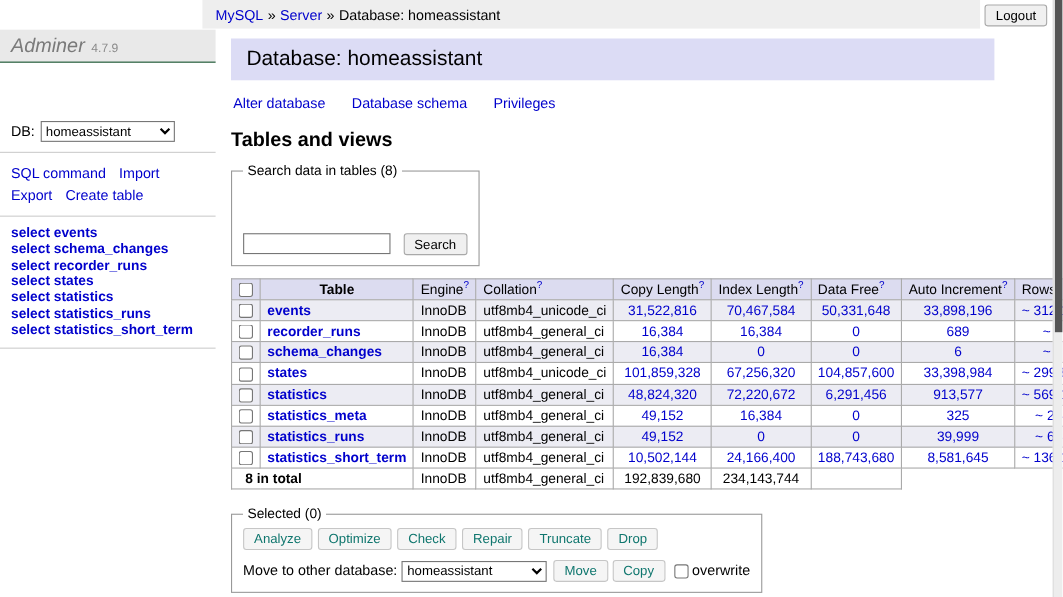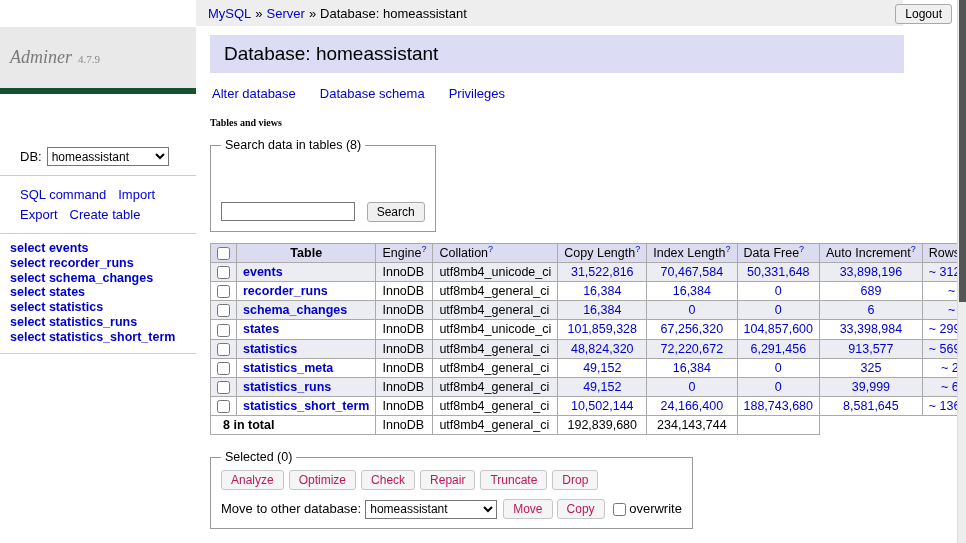--- a/index.html
+++ b/index.html
@@ -10,60 +10,60 @@
   }
   a { color: #0000cc; text-decoration: none; cursor: pointer; }
   select, input[type=text] {
     font: 12px "Liberation Sans", sans-serif; border: 1px solid #767676;
     background: #fff; height: 19px; margin-top: 44px;
   }
   button {
     font: 12px "Liberation Sans", sans-serif; background: #f0f0f0;
     border: 1px solid #a9a9a9; border-radius: 3px; padding: 2px 9px; color: #000;
   }
-  button:disabled { color: #be185d; background: #f5f5f5; border-color: #c6c6c6; }
+  button:disabled { color: #0f766e; background: #f5f5f5; border-color: #c6c6c6; }
 
   
   #lang-bar { position: absolute; left: 0; top: 0; width: 196px; height: 27px; padding: 5px 8px; background: #fff; }
   #lang-bar label { margin-right: 5px; }
   #lang-select { width: 112px; }
 
   
   #breadcrumb {
-    position: absolute; left: 196px; top: 0; width: 707px; height: 26px;
+    position: absolute; left: 184px; top: 0; width: 707px; height: 26px;
     background: #eeeeee; padding: 6px 12px;
   }
   #breadcrumb .sep { color: #000; margin: 0 4px; }
 
   #logout-btn { position: absolute; top: 4px; right: 14px; }
 
   
   #sidebar { position: absolute; left: 0; top: 27px; width: 196px; bottom: 0; background: #fff; }
   #sidebar h1 {
-    background: #e9e9e9; border-bottom: 6px solid #14532d; padding: 20px 10px;
-    font-size: 18px; font-weight: normal; font-style: italic; color: #7a7a7a; font-family: Liberation Serif, serif;
+    background: #e9e9e9; border-bottom: 1px solid #14532d; padding: 4px 10px;
+    font-size: 18px; font-weight: normal; font-style: italic; color: #7a7a7a;
   }
   #sidebar h1 .version { font-size: 11px; font-style: normal; color: #8a8a8a; margin-left: 6px; }
-  .side-block { padding: 9px 20px; border-bottom: 1px solid #ccc; }
+  .side-block { padding: 9px 10px; border-bottom: 1px solid #ccc; }
   #db-row label { margin-right: 5px; }
   #db-select { width: 122px; }
   #side-links a { display: inline-block; margin-right: 12px; line-height: 1.5; }
   #table-links { padding: 7px 10px 9px; border-bottom: 1px solid #ccc; }
   #table-links a { display: block; line-height: 1.18; font-size: 12.5px; font-weight: bold; }
 
   
   #scrollbar { position: absolute; right: 0; top: 0; width: 9px; height: 100%; background: #ededed; border-left: 1px solid #dcdcdc; }
   #scroll-thumb { position: absolute; left: 1px; top: 0; width: 7px; height: 302px; background: #555; }
 
   
   #main { position: absolute; left: 210px; top: 26px; width: 694px; }
   #main h2 { margin-top: 9px; background: #dcdcf5; padding: 8px 14px; font-size: 19px; font-weight: normal; }
   .links-row { margin: 13px 2px; }
   .links-row a { margin-right: 24px; }
-  h3 { font-size: 10px; margin: 16px 0 10px; font-weight: bold; font-family: Liberation Serif, serif; }
+  h3 { font-size: 18px; margin: 16px 0 10px; font-weight: bold; }
 
   fieldset { border: 1px solid #999; padding: 6px 10px 9px; display: inline-block; background: #fff; }
   legend { padding: 0 4px; font-size: 12.5px; }
   #search-input { width: 134px; margin-right: 8px; }
 
   table { border-collapse: collapse; margin-top: 11px; font-size: 12.5px; }
   th, td { border: 1px solid #aaa; padding: 2px 6px; height: 18px; white-space: nowrap; vertical-align: middle; }
   thead th, thead td { background: #dcdcf0; }
   thead th { text-align: center; font-weight: bold; margin-left: 12px; }
   tbody tr:nth-child(odd) { background: #ececf3; }
@@ -113,22 +113,22 @@
   <div class="side-block" id="db-row">
     <label>DB:</label><select id="db-select">
       <option>homeassistant</option>
     </select>
   </div>
   <div class="side-block" id="side-links">
     <a>SQL command</a><a>Import</a><a>Export</a><a>Create table</a>
   </div>
   <div id="table-links">
     <a>select events</a>
+    <a>select schema_changes</a>
     <a>select recorder_runs</a>
-    <a>select schema_changes</a>
     <a>select states</a>
     <a>select statistics</a>
     <a>select statistics_runs</a>
     <a>select statistics_short_term</a>
   </div>
 </div>
 
 <div id="main">
   <h2>Database: homeassistant</h2>
 

